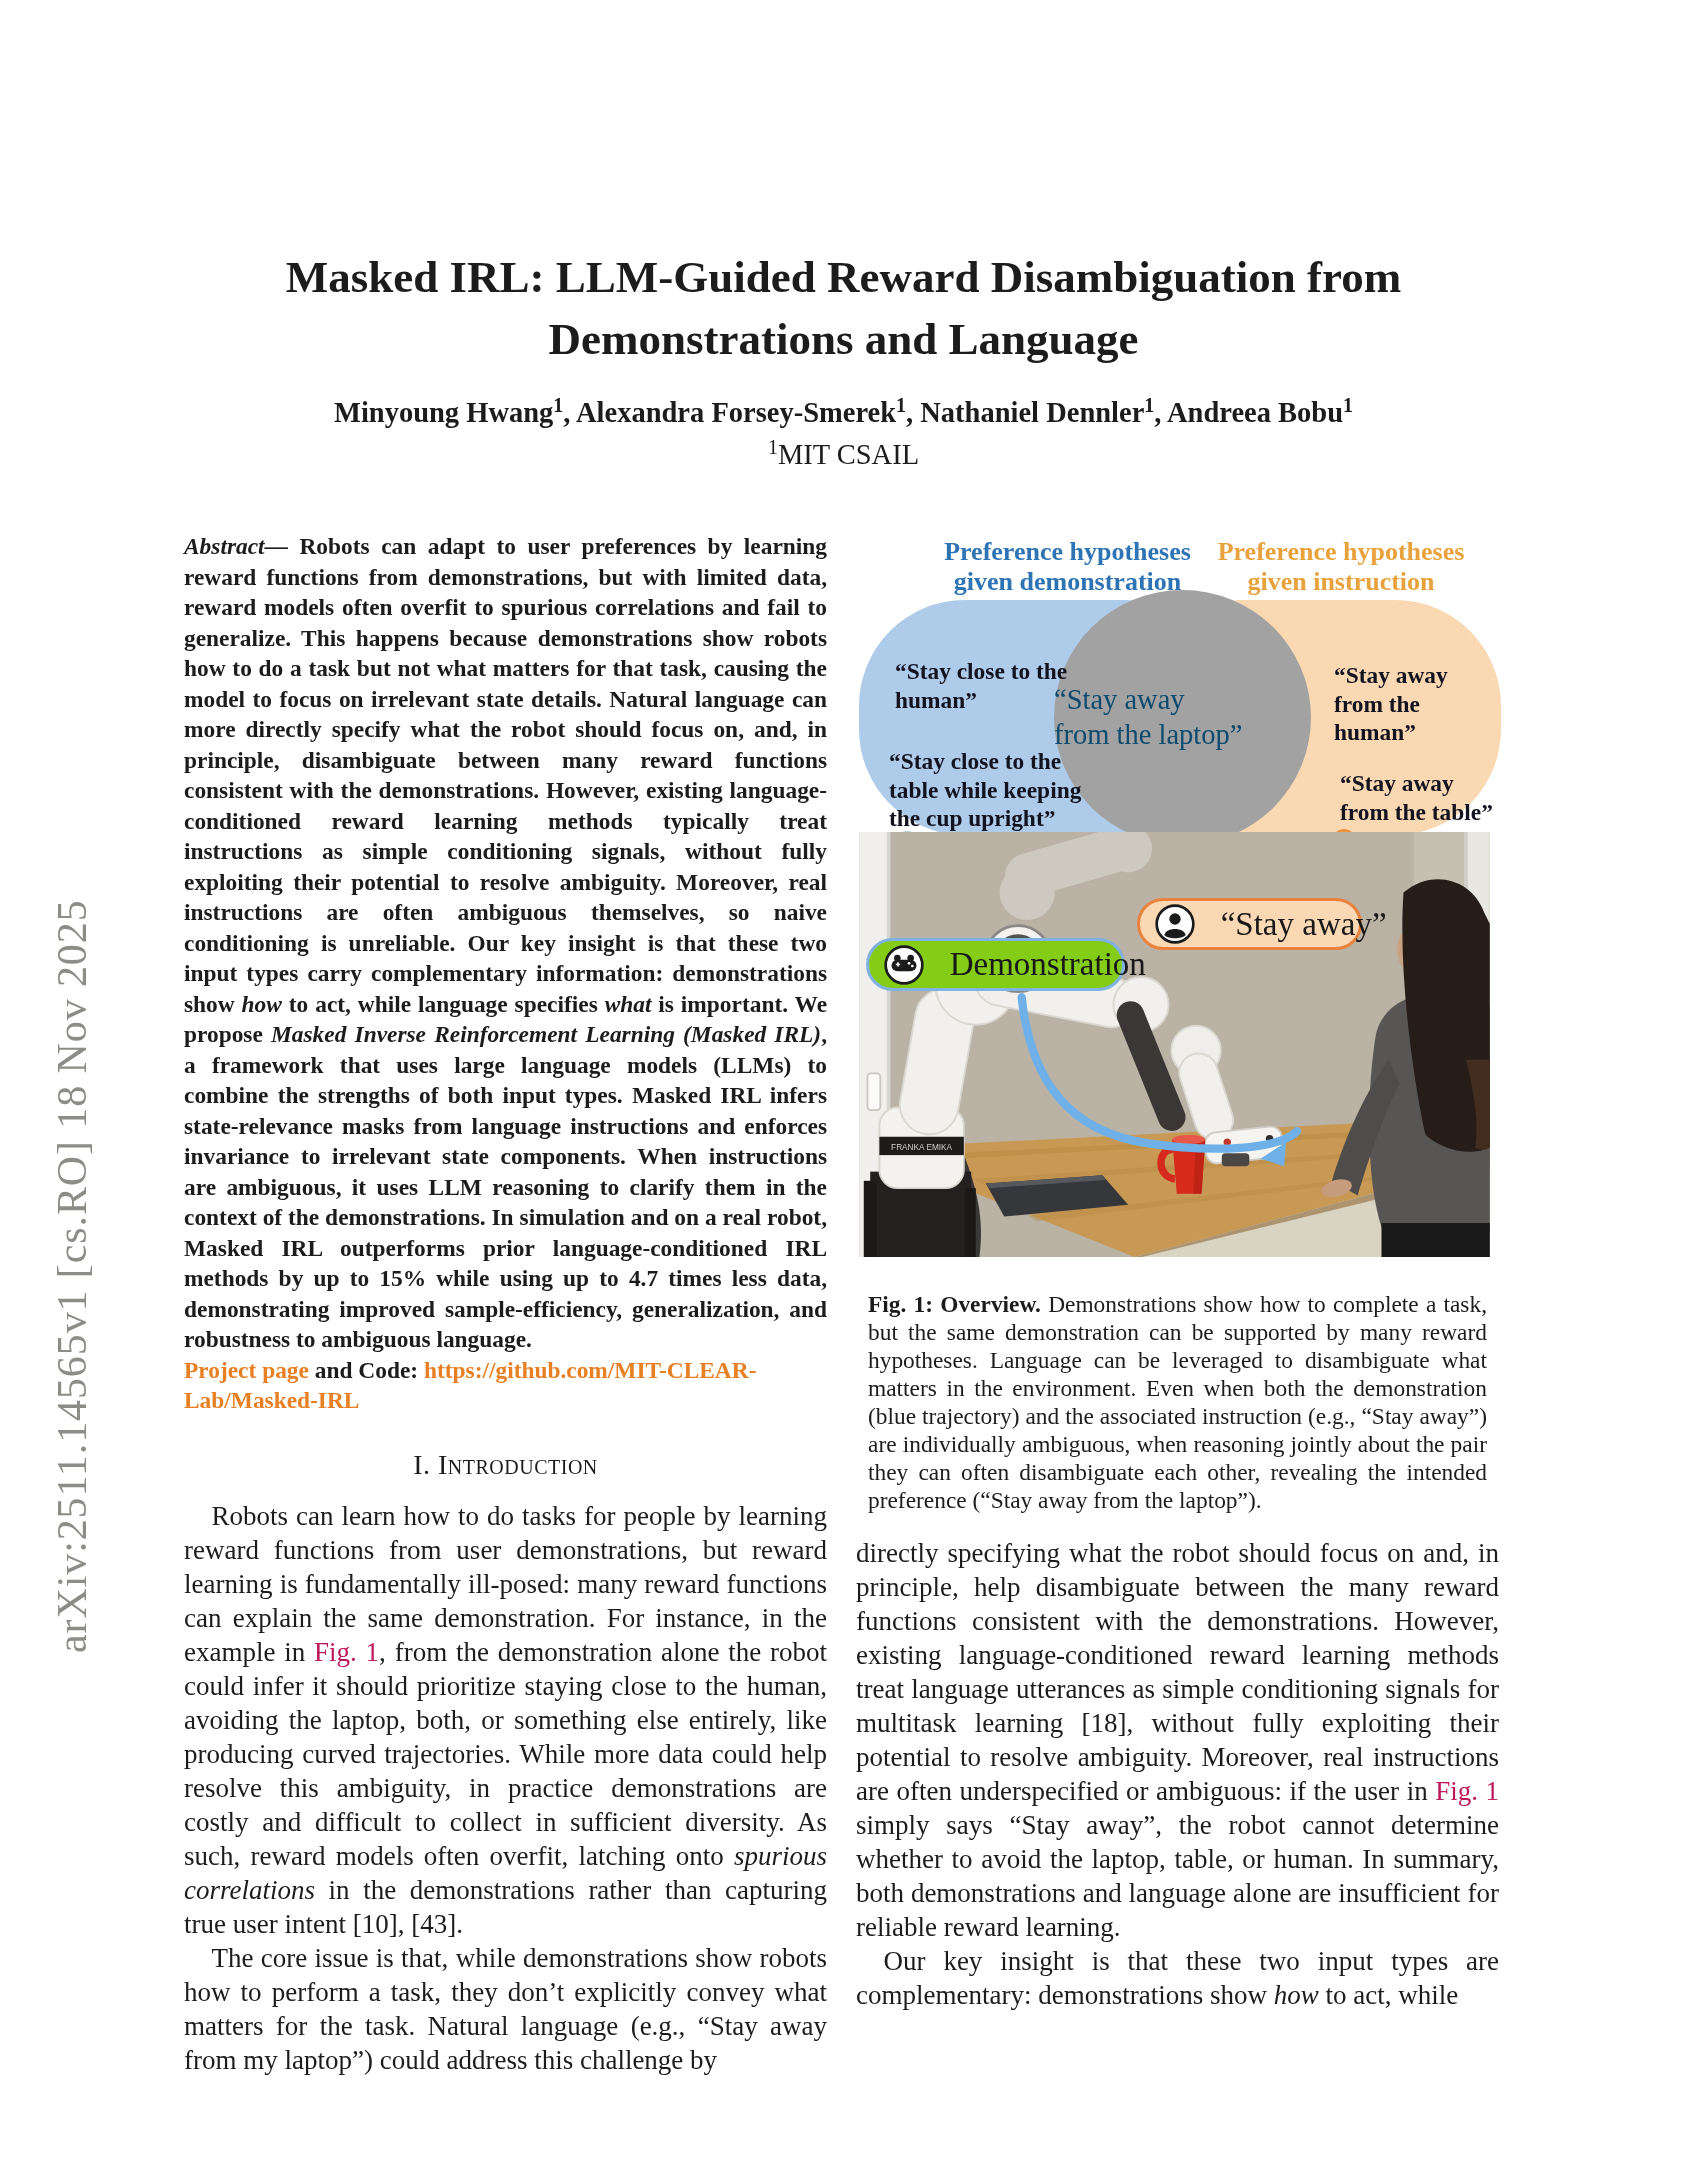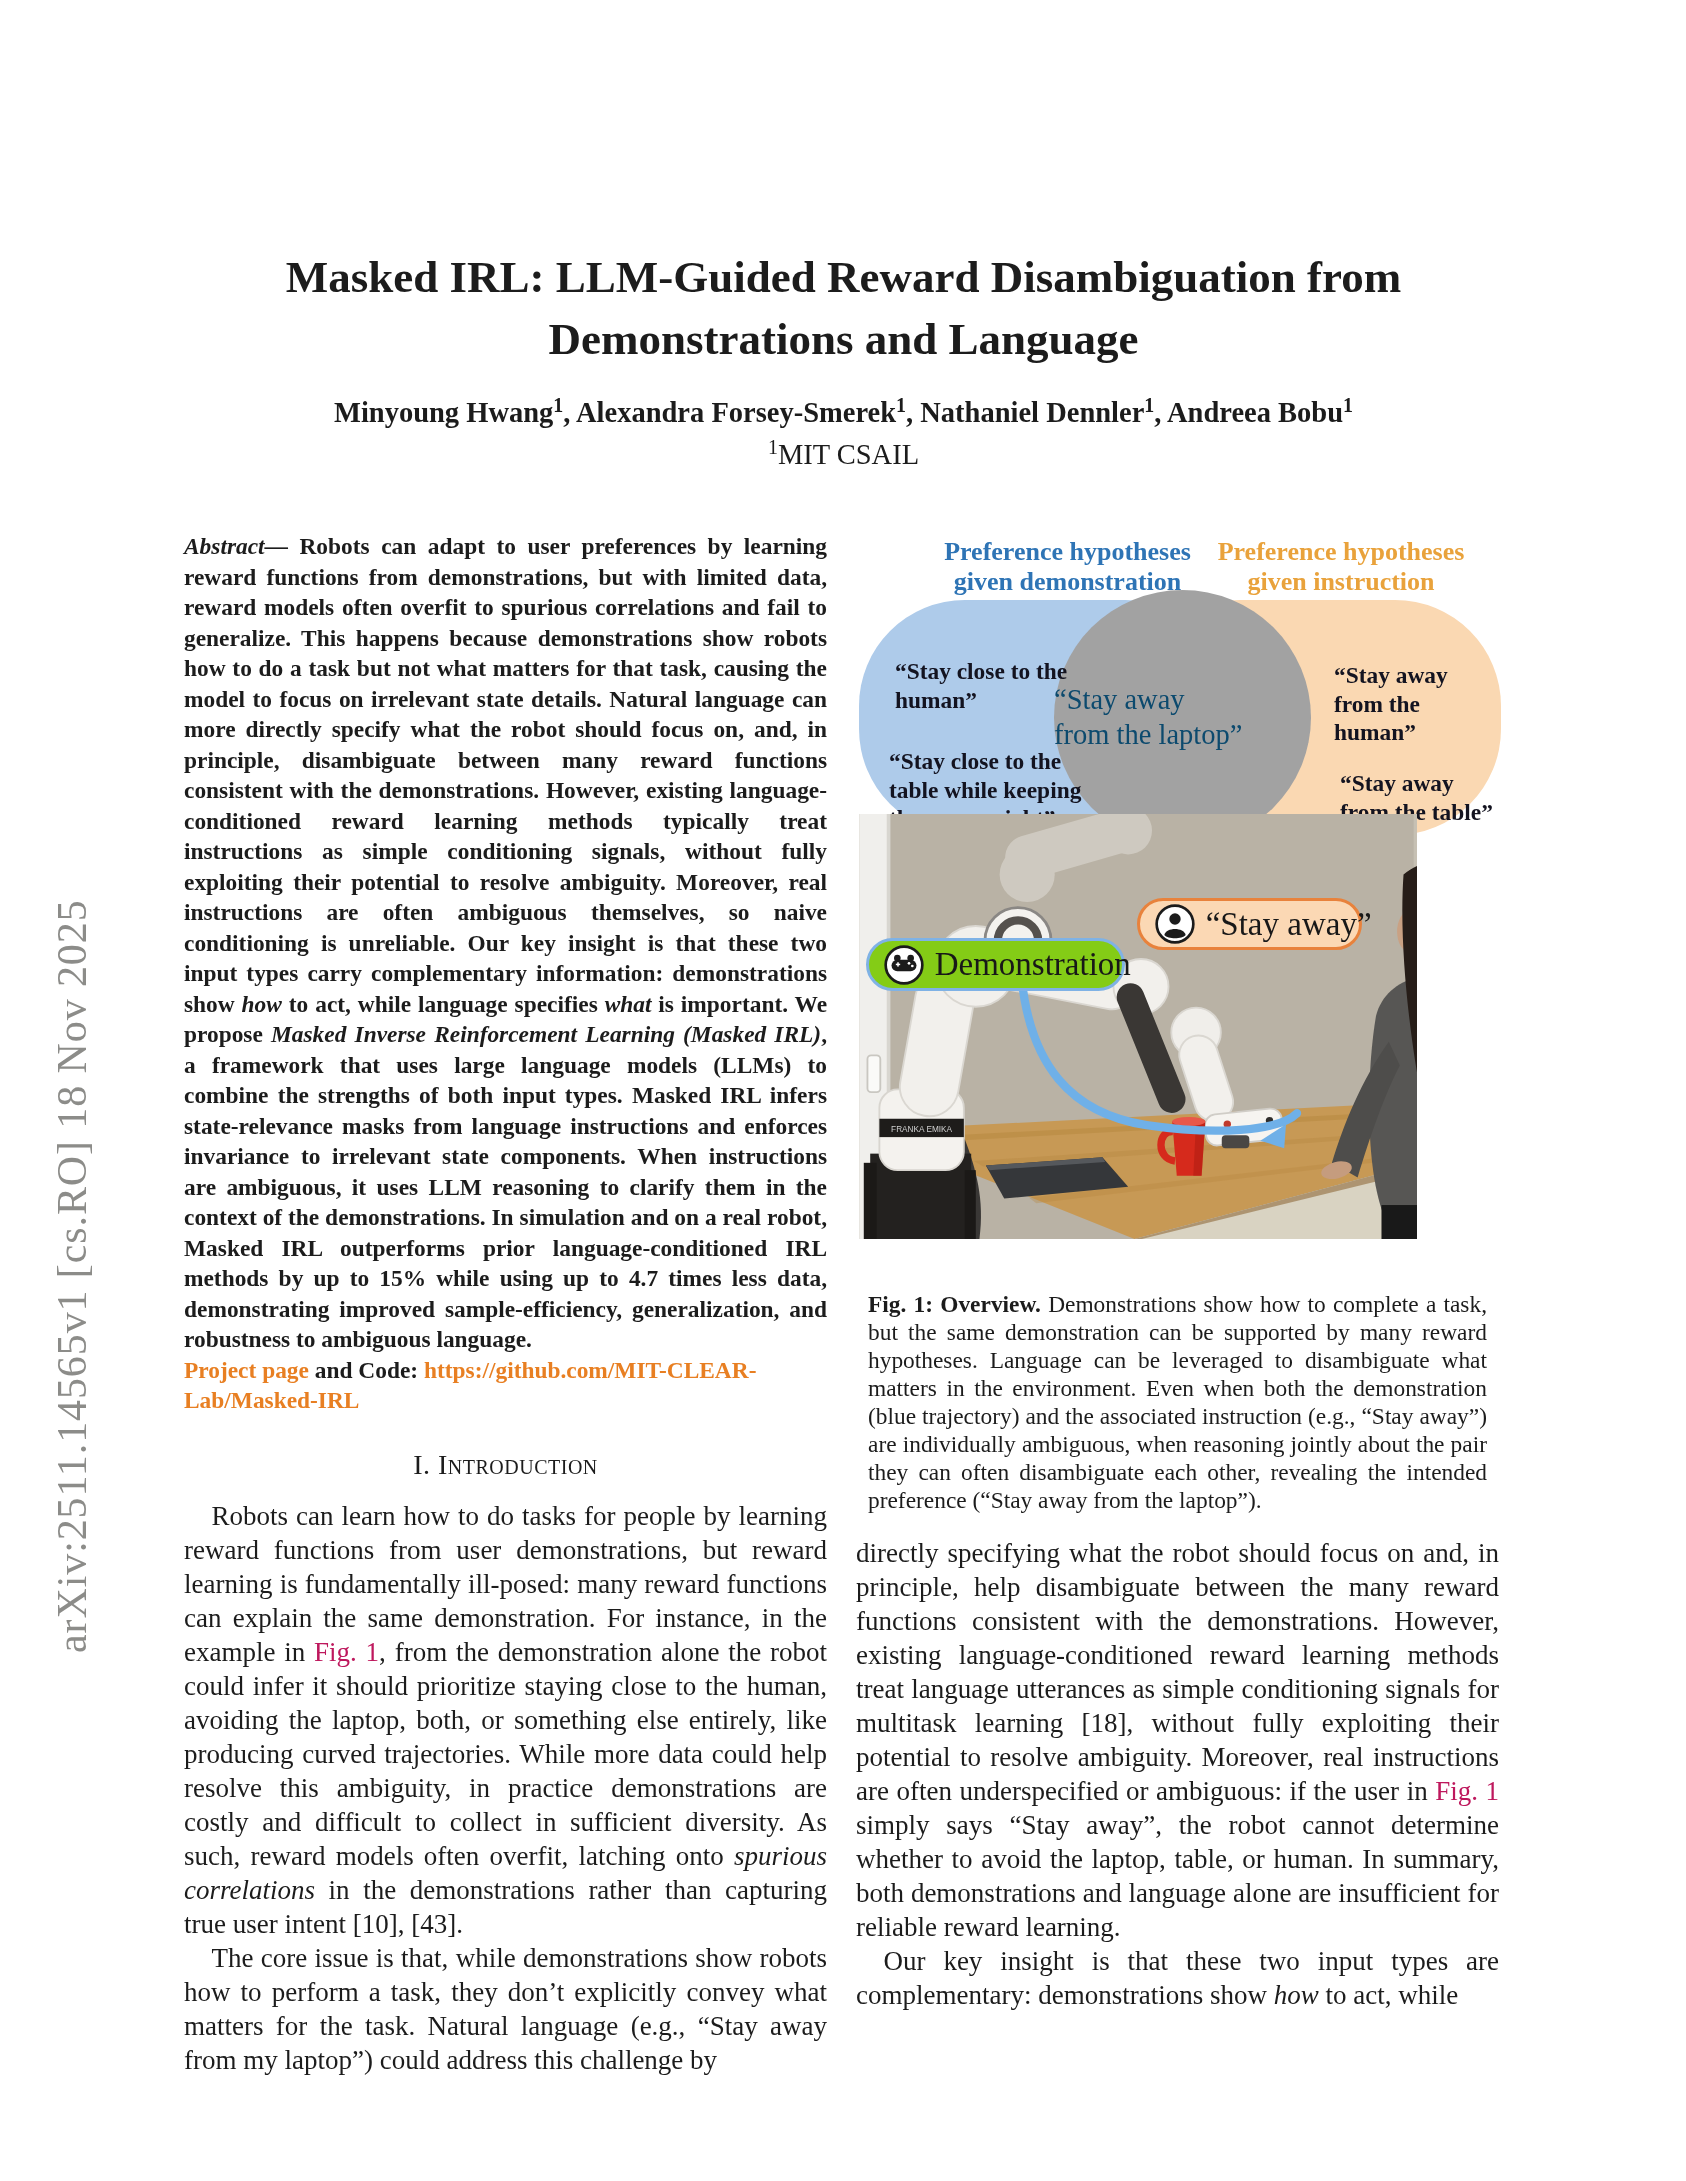--- a/index.html
+++ b/index.html
@@ -58,24 +58,24 @@
   .vi-l2{left:33px;top:219px;width:213px;}
   .vi-r1{left:478px;top:133px;width:165px;}
   .vi-r2{left:484px;top:241px;width:161px;}
   .venn-center{position:absolute;left:198px;top:154px;width:257px;
     font-weight:normal;font-size:28.5px;line-height:35px;color:#0c4a6e;white-space:pre-line;}
 
   
   .dot{position:absolute;border-radius:50%;}
 
   
-  .photo{left:859px;top:814px;width:558px;height:425px;overflow:hidden;}
-
-  
-  .bubble{position:absolute;display:flex;align-items:center;gap:11px;
+  .photo{left:859px;top:832px;width:631px;height:425px;overflow:hidden;}
+
+  
+  .bubble{position:absolute;display:flex;align-items:center;gap:26px;
     border-radius:27.5px;padding:0 14.7px;box-sizing:border-box;}
   .bubble-demo{left:866px;top:938px;width:259px;height:53px;
     background:#84cc16;border:3.7px solid #7FB2E5;}
   .bubble-stay{left:1137px;top:898px;width:225px;height:52px;
     background:#FBD8B4;border:3.7px solid #E8823C;}
   .bubble-label{font-size:33px;color:#181818;white-space:nowrap;}
   .bubble-icon{width:40px;height:40px;flex:0 0 auto;}
 
   
   .caption{font-size:23.4px;line-height:28px;text-align:justify;margin:12px;}

